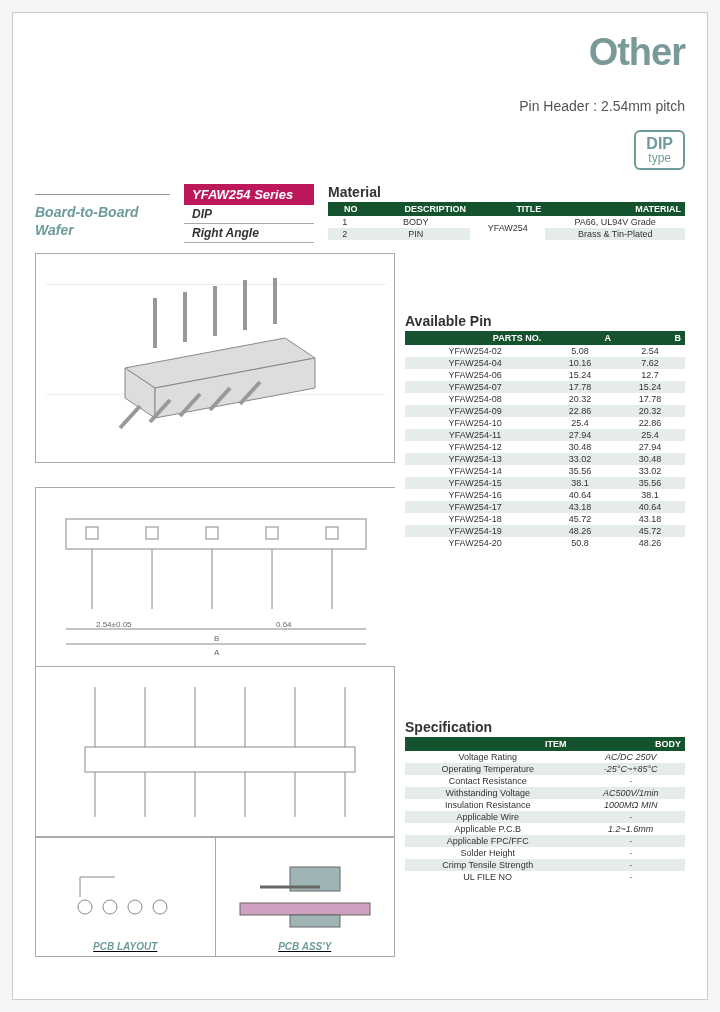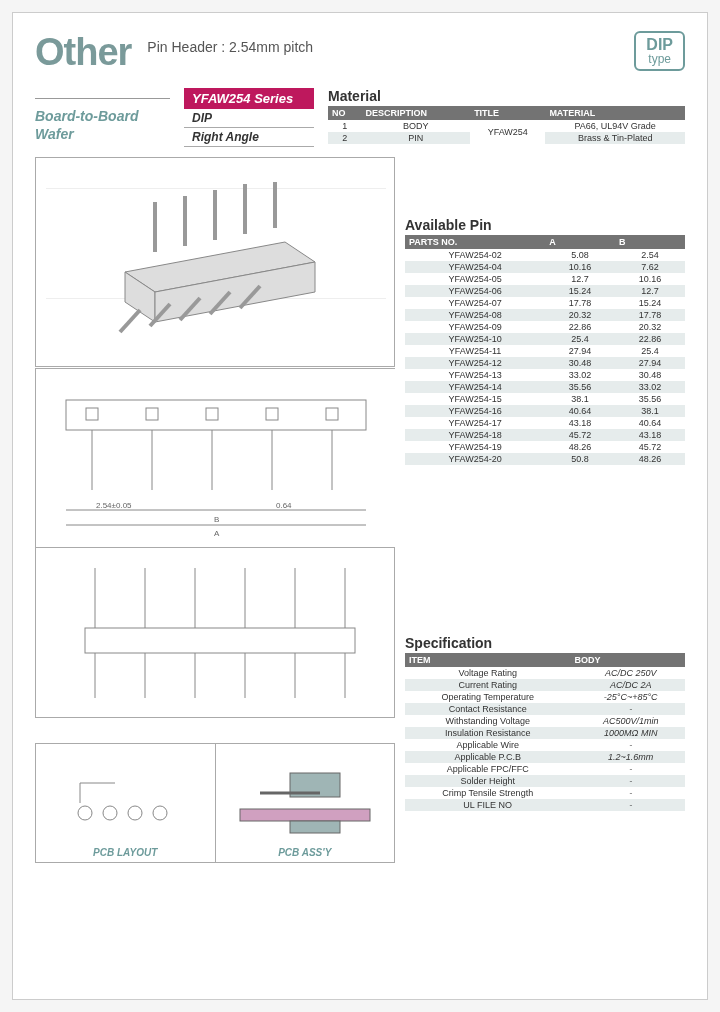--- a/index.html
+++ b/index.html
@@ -13,23 +13,24 @@
   .page {
     width: 100%;
     height: 100%;
     background: #fff;
     border: 1px solid #ccc;
     padding: 18px 22px;
     position: relative;
   }
   .header {
     display: flex;
-    align-items: flex-start;
+    align-items: flex-end;
     gap: 16px;
     margin-bottom: 14px;
+    flex-direction: column;
   }
   .logo {
     font-size: 38px;
     font-weight: 800;
     color: #7a9a9a;
     letter-spacing: -1px;
   }
   .subtitle {
     font-size: 14px;
     color: #555;
@@ -94,25 +95,25 @@
     font-weight: 700;
     color: #333;
     margin: 10px 0 2px 0;
   }
   table.dt {
     width: 100%;
     border-collapse: collapse;
     font-size: 9px;
   }
   table.dt th {
-    background: #737373;
+    background: #14532d;
     color: #fff;
     font-weight: 700;
     padding: 2px 4px;
-    text-align: left;
+    text-align: right;
     border: 0;
   }
   table.dt td {
     padding: 1px 4px;
     text-align: center;
     color: #333;
   }
   table.dt tbody tr:nth-child(even) td { background: #e6ecec; }
   table.dt tbody tr:nth-child(odd) td { background: #fff; }
   table.spec td:first-child { text-align: center; }
@@ -121,25 +122,25 @@
     border: 1px solid #aaa;
     height: 170px;
     margin-top: 10px;
     position: relative;
     background:
       linear-gradient(#eee,#eee) 10px 30px/340px 1px no-repeat,
       linear-gradient(#eee,#eee) 10px 140px/340px 1px no-repeat;
     display:flex;align-items:center;justify-content:center;
     color:#bbb;font-size:26px;
   }
-  .mid-drawings { display:flex; gap:0; margin-top:1px;}
+  .mid-drawings { display:flex; gap:0; margin-top:24px;}
   .mid-drawings .d { flex:1; border:1px solid #aaa; height:180px; display:flex;flex-direction:column;align-items:center;justify-content:space-between;padding:8px 4px 4px 4px;}
   .d svg { flex:1; }
   .bottom-strip {
-    display:flex; margin-top:25px;
+    display:flex; margin-top:0;text-decoration:underline;
   }
   .bottom-strip .cell {
     flex:1; border:1px solid #aaa; height:120px;
     display:flex;flex-direction:column;align-items:center;justify-content:flex-end;
     padding:4px;
   }
   .bottom-strip .cell .cap{font-size:10px;font-style:italic;color:#6d9b9b;font-weight:700;margin-top:4px;}
 </style>
 </head>
 <body>
@@ -314,25 +315,20 @@
               <td>YFAW254-02</td>
               <td>5.08</td>
               <td>2.54</td>
             </tr>
             <tr>
               <td>YFAW254-04</td>
               <td>10.16</td>
               <td>7.62</td>
             </tr>
             <tr>
-              <td>YFAW254-05</td>
-              <td>12.7</td>
-              <td>10.16</td>
-            </tr>
-            <tr>
               <td>YFAW254-06</td>
               <td>15.24</td>
               <td>12.7</td>
             </tr>
             <tr>
               <td>YFAW254-07</td>
               <td>17.78</td>
               <td>15.24</td>
             </tr>
             <tr>
@@ -412,24 +408,20 @@
               <th>ITEM</th>
               <th>BODY</th>
             </tr>
           </thead>
         <tbody id="spec-body">
             <tr>
               <td>Voltage Rating</td>
               <td>AC/DC 250V</td>
             </tr>
             <tr>
-              <td>Current Rating</td>
-              <td>AC/DC 2A</td>
-            </tr>
-            <tr>
               <td>Operating Temperature</td>
               <td>-25°C~+85°C</td>
             </tr>
             <tr>
               <td>Contact Resistance</td>
               <td>-</td>
             </tr>
             <tr>
               <td>Withstanding Voltage</td>
               <td>AC500V/1min</td>

